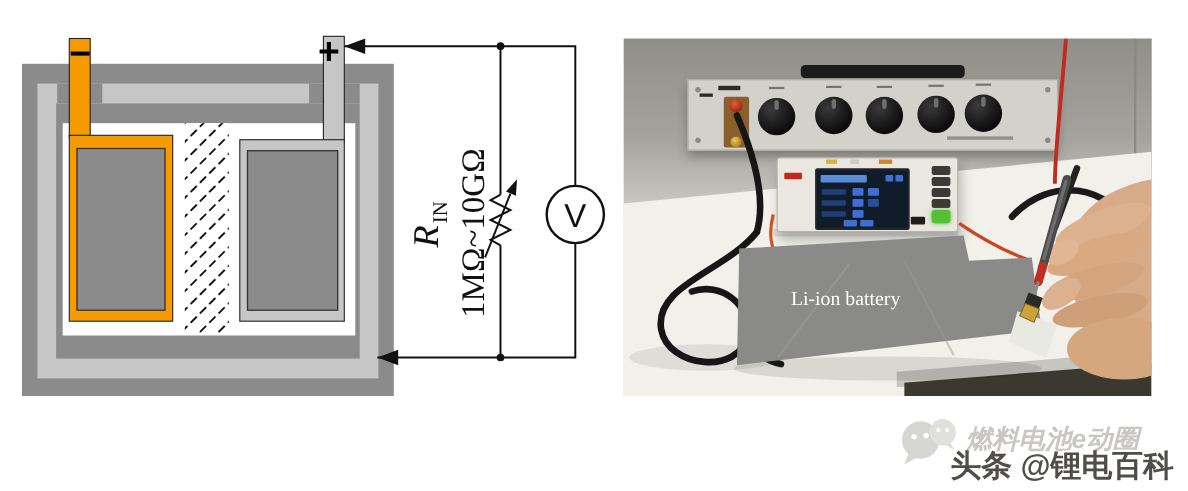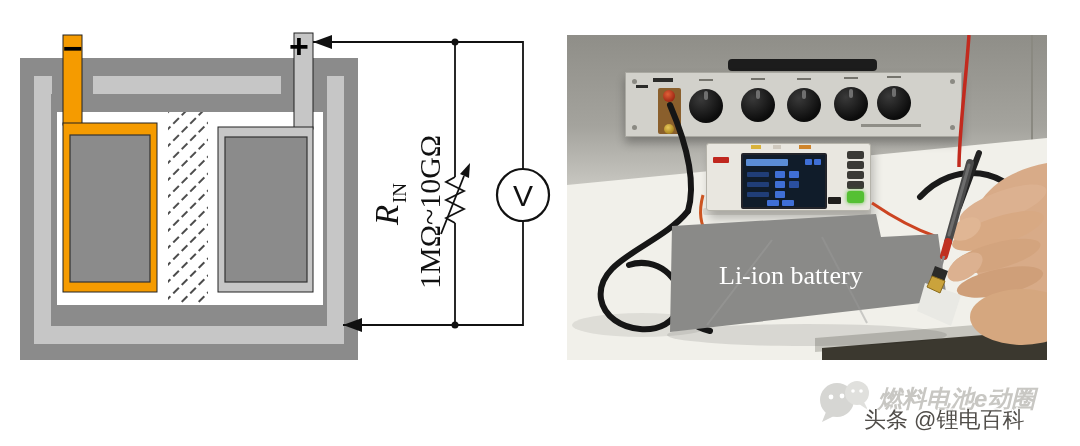--- a/index.html
+++ b/index.html
@@ -43,30 +43,30 @@
   #tester-logo{position:absolute;left:6px;top:13px;width:16px;height:6px;background:#c0271e;border-radius:1px;}
   #tester-screen{position:absolute;left:34px;top:9px;width:82px;height:52px;background:#101c2a;border:2px solid #23242a;border-radius:2px;}
   .scr{position:absolute;border-radius:1px;}
   .btn-dark{position:absolute;left:140px;width:17px;height:8px;background:#3b3a36;border-radius:2px;}
   #btn-green{position:absolute;left:140px;top:47px;width:17px;height:12px;background:#55c033;border-radius:3px;
              box-shadow:0 0 4px #55c033;}
   #usb-port{position:absolute;left:121px;top:53px;width:13px;height:7px;background:#1f1e1c;border-radius:1px;}
 
   
   #battery-label{position:absolute;left:152px;top:226px;width:180px;color:#ffffff;
-                 font-family:"Liberation Serif", serif;font-size:26px;white-space:nowrap;}
+                 font-family:"Liberation Serif", serif;font-size:18px;white-space:nowrap;}
 
   
   #caption{position:absolute;left:0;top:392px;width:1080px;text-align:center;color:#1b1b1b;
            font-size:31px;font-weight:500;letter-spacing:1px;}
 
   
   #wm-line1{position:absolute;left:878px;top:383px;font-size:24px;font-weight:bold;color:#c8c7c3;
             text-shadow:-2px -2px 0 #ffffff;white-space:nowrap;font-style:italic;}
-  #wm-line2{position:absolute;left:864px;top:405px;font-size:22px;font-weight:normal;color:#514e4a;
+  #wm-line2{position:absolute;left:864px;top:405px;font-size:28px;font-weight:bold;color:#514e4a;
             text-shadow:-2px -2px 0 #ffffff;white-space:nowrap;}
 </style>
 </head>
 <body>
 
 <div id="canvas">
 
   <svg class="abs" style="left:0;top:0" width="560" height="380" viewBox="0 0 560 380">
     <defs>
       <pattern id="hatch" width="12" height="12" patternUnits="userSpaceOnUse" patternTransform="rotate(-45)">

